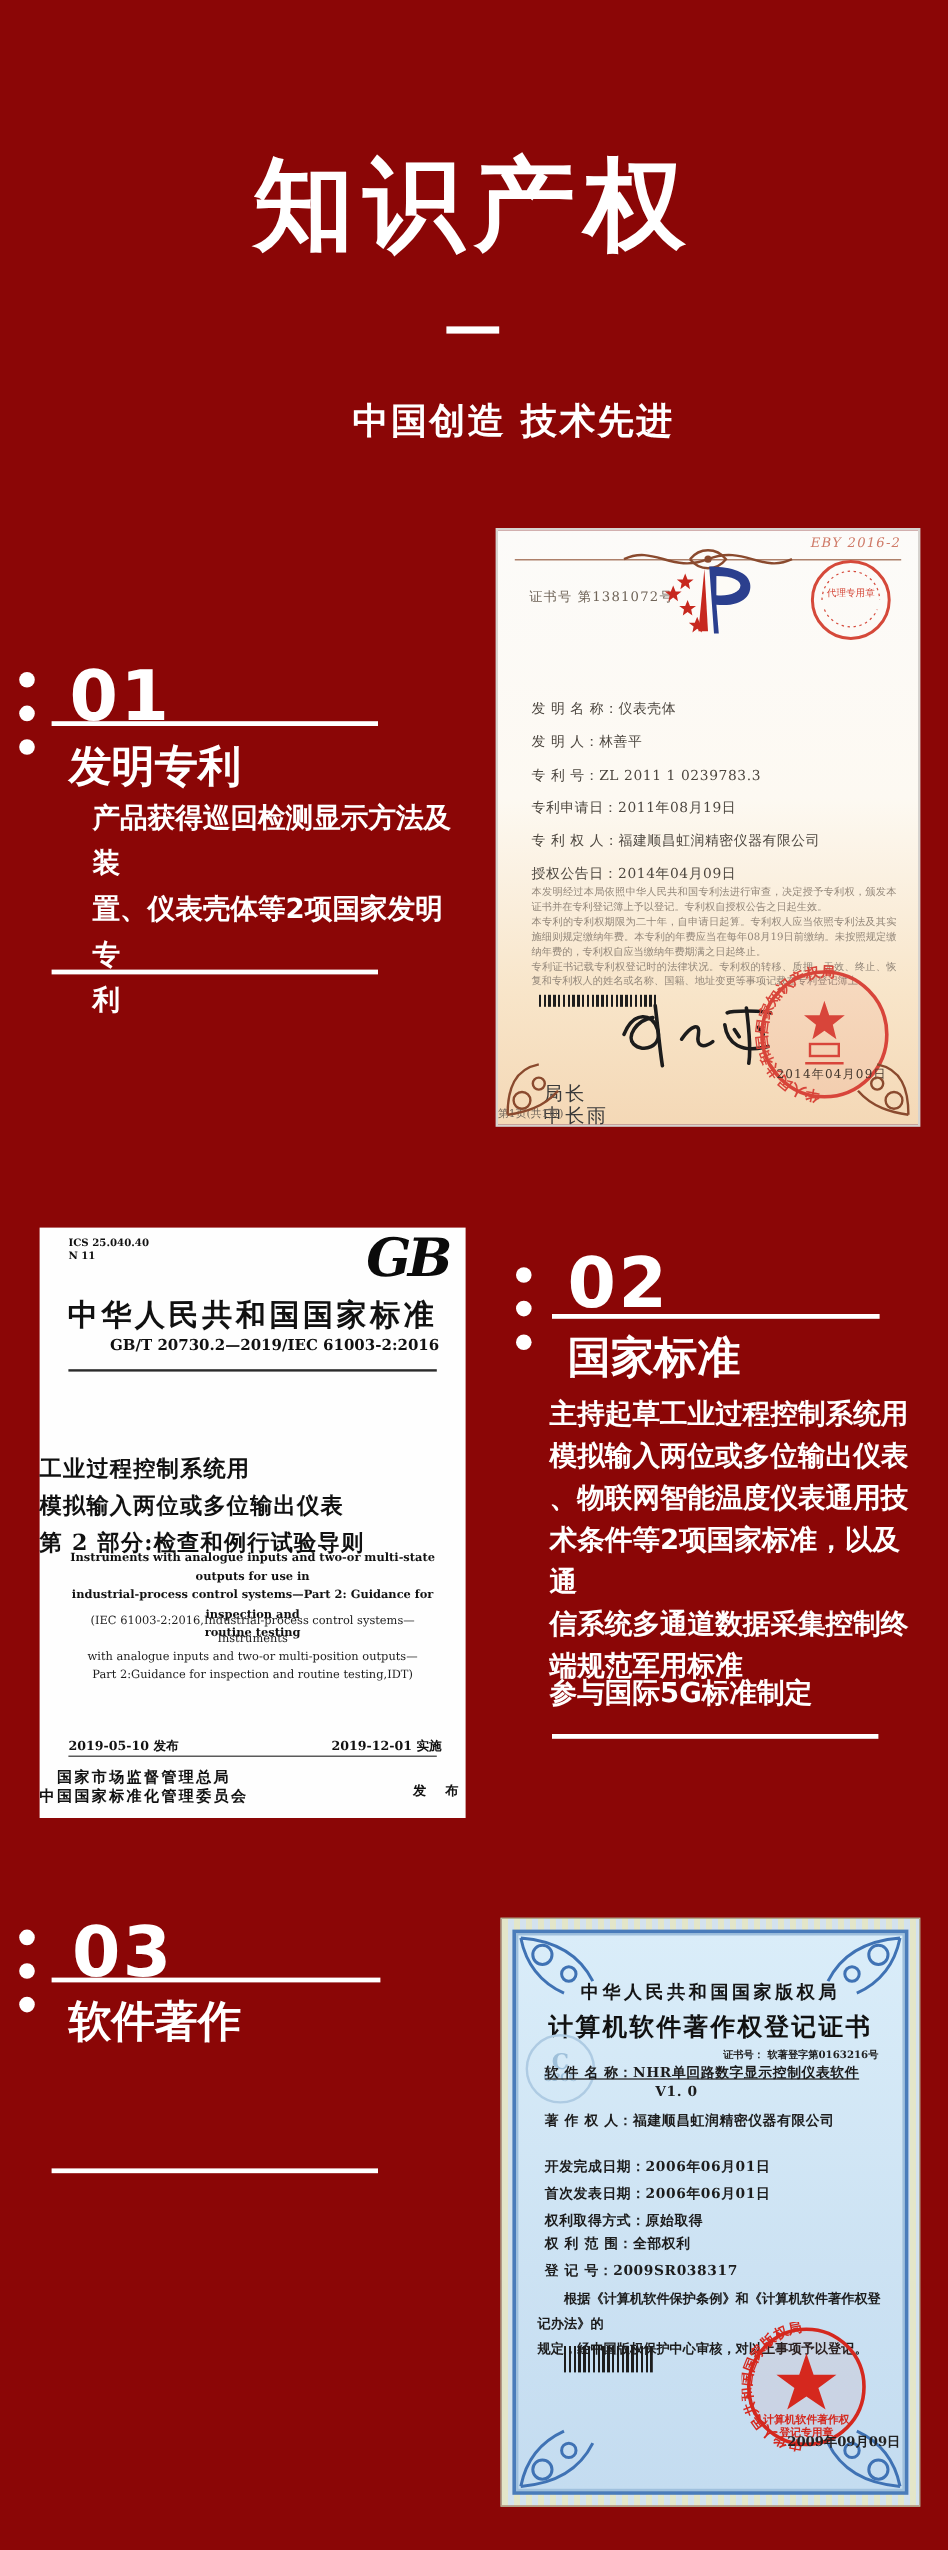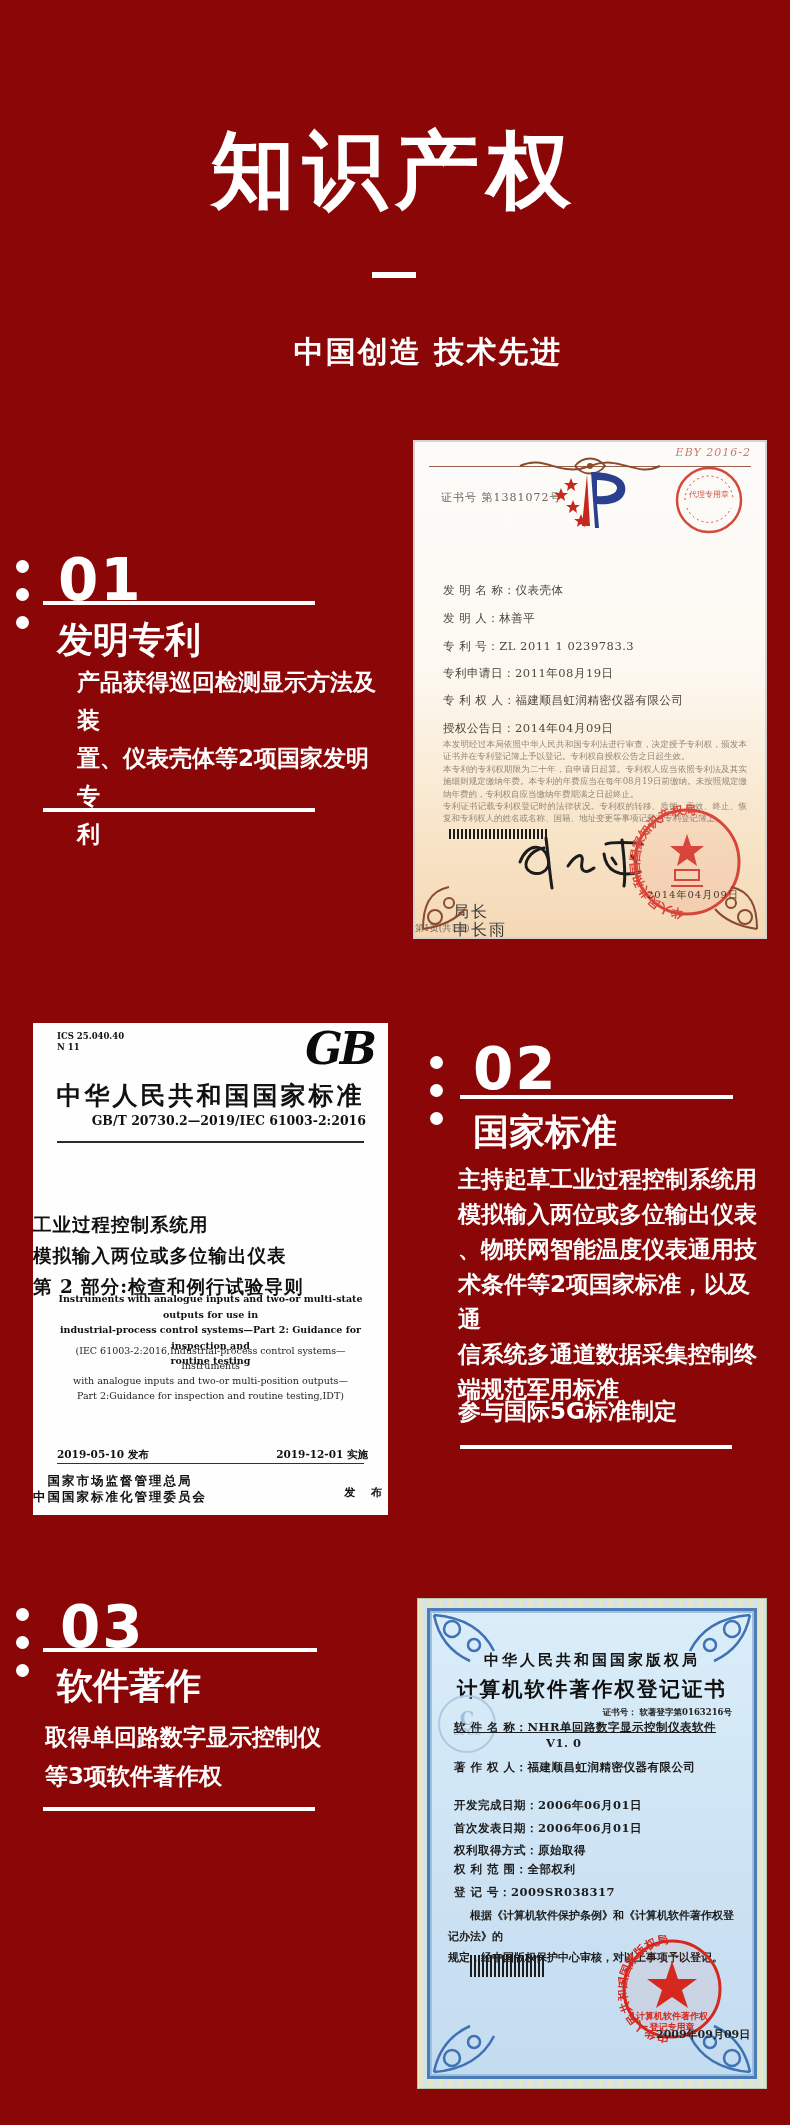--- a/index.html
+++ b/index.html
@@ -224,22 +224,20 @@
   <div class="abs sec-line" style="left:460px;top:1445px;width:272px;"></div>
 
   <div class="abs dots" style="left:16px;top:1608px;">
     <span class="dot"></span>
     <span class="dot"></span>
     <span class="dot"></span>
   </div>
   <div class="abs sec-num" style="left:60px;top:1598px;">03</div>
   <div class="abs sec-line" style="left:43px;top:1648px;width:274px;"></div>
   <div class="abs sec-heading" style="left:57px;top:1668px;">软件著作</div>
-  <div class="abs sec-body" style="left:45px;top:1718px;width:320px;line-height:39px;">取得单回路数字显示控制仪
-等3项软件著作权</div>
   <div class="abs sec-line" style="left:43px;top:1807px;width:272px;"></div>
 
   <div class="abs cert3">
     <div class="c3-inner"></div>
 
     <svg class="abs" style="left:12px;top:12px;" width="70" height="56" viewBox="0 0 70 56">
       <g stroke="#3f72b4" fill="none" stroke-width="2.5">
         <path d="M4,4 C30,6 52,16 64,40 M4,4 C8,24 18,40 40,50"></path>
         <circle cx="22" cy="18" r="8"></circle>
           <circle cx="44" cy="34" r="6"></circle>

